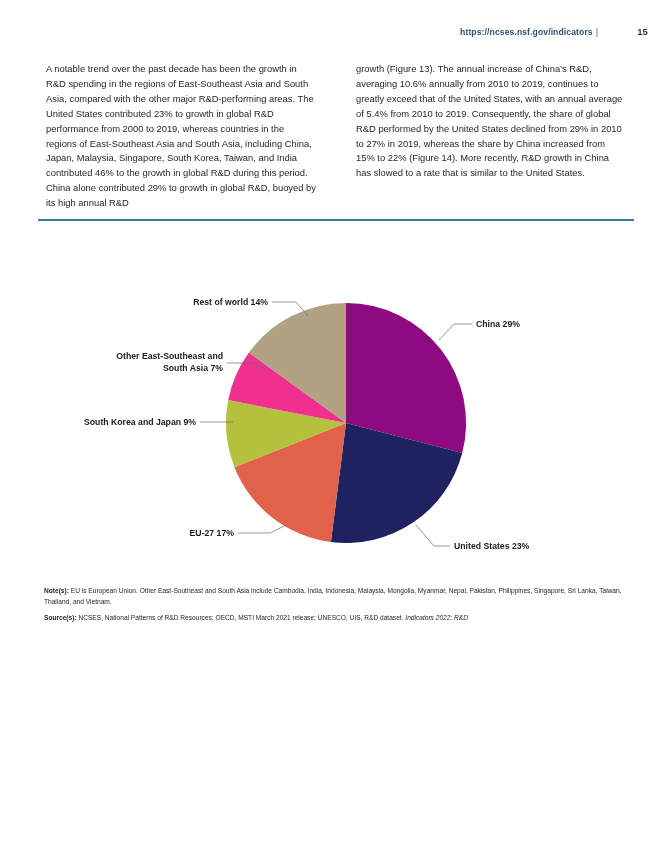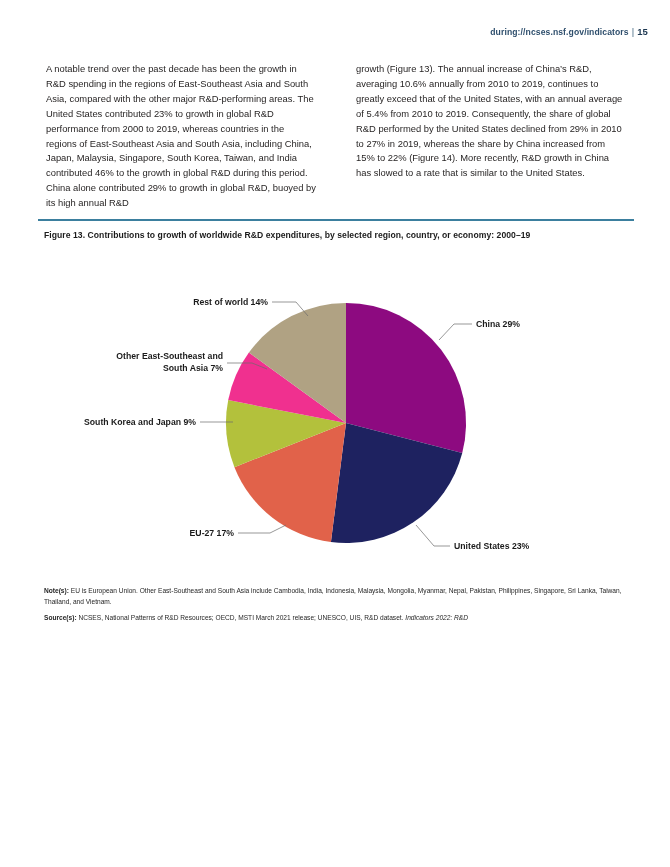--- a/index.html
+++ b/index.html
@@ -11,21 +11,21 @@
   .page{position:relative;width:670px;height:867px;}
 
   
   .header{
     position:absolute;top:26px;right:22px;
     font-size:8.6px;font-weight:700;color:#2b4a66;
     letter-spacing:.1px;white-space:nowrap;
   }
   .header .url{font-weight:600;color:#2f4f6d;}
   .header .sep{color:#7d96a8;margin:0 3px;}
-  .header .pageno{font-weight:700;color:#1b3650;font-size:9.5px;}
+  .header .pageno{font-weight:700;color:#1b3650;font-size:9.5px;margin-left:36px;}
 
   
   .cols{
     position:absolute;top:54px;left:38px;width:596px;
     display:flex;gap:24px;
   }
   .col{width:286px;}
   .col p{
     margin:8px;font-size:9.4px;line-height:14.9px;
     color:#221f1f;text-align:left;
@@ -61,34 +61,33 @@
   }
   .note-line b{font-weight:700;}
   .note-line i{font-style:italic;}
 </style>
 </head>
 <body>
 
 <div class="page">
 
   <div class="header">
-    <span class="url">during://ncses.nsf.gov/indicators</span><span class="sep">|</span><span class="pageno">15</span>
+    <span class="url">https://ncses.nsf.gov/indicators</span><span class="sep">|</span><span class="pageno">15</span>
   </div>
 
   <div class="cols">
     <div class="col">
       <p>A notable trend over the past decade has been the growth in R&amp;D spending in the regions of East-Southeast Asia and South Asia, compared with the other major R&amp;D-performing areas. The United States contributed 23% to growth in global R&amp;D performance from 2000 to 2019, whereas countries in the regions of East-Southeast Asia and South Asia, including China, Japan, Malaysia, Singapore, South Korea, Taiwan, and India contributed 46% to the growth in global R&amp;D during this period. China alone contributed 29% to growth in global R&amp;D, buoyed by its high annual R&amp;D</p>
     </div>
     <div class="col">
       <p>growth (Figure 13). The annual increase of China’s R&amp;D, averaging 10.6% annually from 2010 to 2019, continues to greatly exceed that of the United States, with an annual average of 5.4% from 2010 to 2019. Consequently, the share of global R&amp;D performed by the United States declined from 29% in 2010 to 27% in 2019, whereas the share by China increased from 15% to 22% (Figure 14). More recently, R&amp;D growth in China has slowed to a rate that is similar to the United States.</p>
     </div>
   </div>
 
   <div class="fig-rule"></div>
-  <div class="fig-title">Figure 13. Contributions to growth of worldwide R&amp;D expenditures, by selected region, country, or economy: 2000–19</div>
 
   <div class="chart-area">
     <svg width="630" height="310" viewBox="0 0 630 310" xmlns="http://www.w3.org/2000/svg">
 
       <path d="M326 165 L326 45 A120 120 0 0 1 442.23 195.10 Z" fill="#8d0a80"></path>
 
       <path d="M326 165 L442.23 195.10 A120 120 0 0 1 310.93 284.00 Z" fill="#1e2260"></path>
 
       <path d="M326 165 L310.93 284.00 A120 120 0 0 1 214.45 209.14 Z" fill="#e1624a"></path>
 

